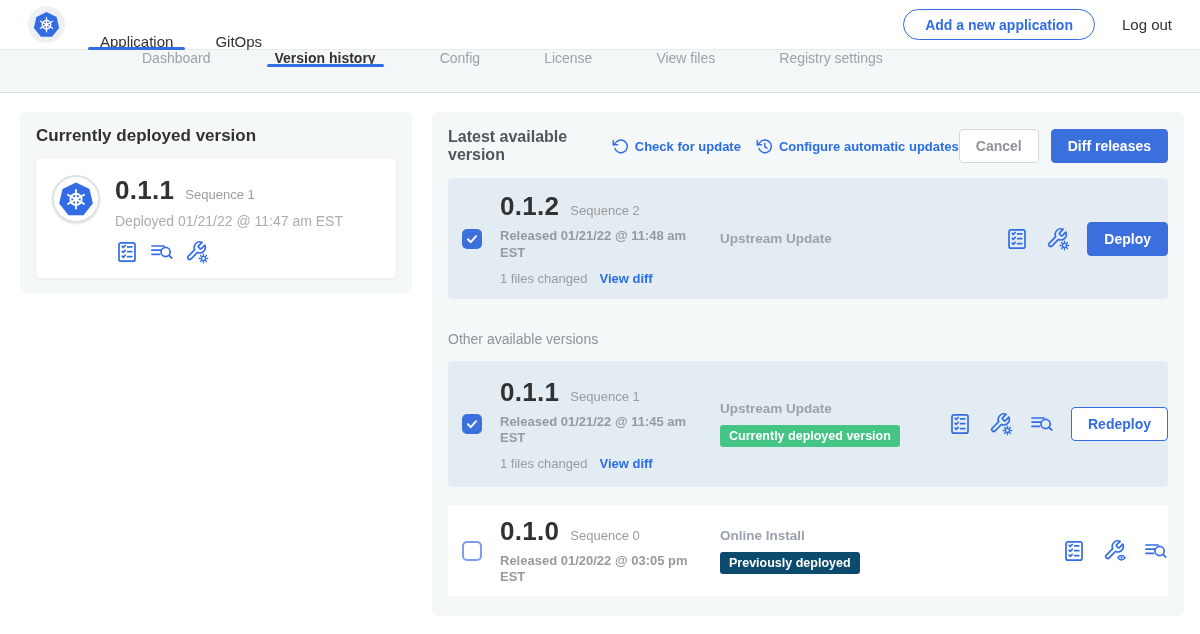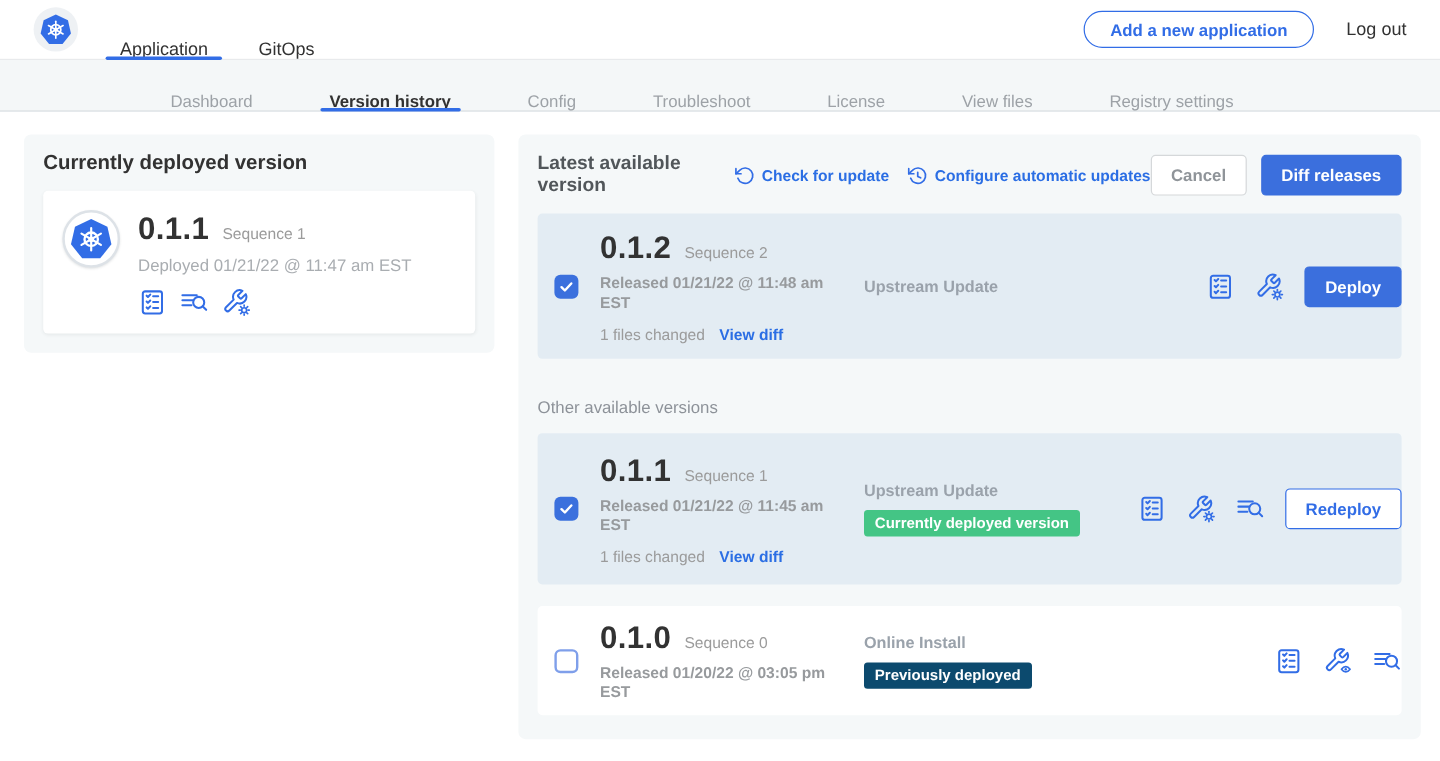--- a/index.html
+++ b/index.html
@@ -34,21 +34,21 @@
     margin-left: auto; height: 31px; padding: 0 21px;
     border: 1px solid #326de6; border-radius: 16px; background: #fff;
     color: #326de6; font-size: 14px; font-weight: 700;
     font-family: "Liberation Sans", sans-serif; cursor: pointer;
   }
   .logout { margin-left: 27px; font-size: 15px; color: #323232; cursor: pointer; }
 
   
   .subnav {
     height: 43px; background: #f4f7f8; border-bottom: 1px solid #d9dee1;
-    display: flex; align-items: flex-end; padding-left: 138px;
+    display: flex; align-items: flex-start; padding-left: 138px;
   }
   .subnav-tab {
     display: flex; align-items: center; margin-right: 56px; padding: 0 4px;
     font-size: 14px; color: #9da2a7; position: relative; cursor: pointer; white-space: nowrap;
   }
   .subnav-tab.active { color: #323232; font-weight: 700; }
   .subnav-tab.active::after {
     content: ""; position: absolute; left: -4px; right: -4px; bottom: -1px;
     height: 3px; background: #326de6; border-radius: 2px;
   }
@@ -245,23 +245,20 @@
   <div class="subnav-tab">
       <span>Dashboard</span>
     </div>
   <div class="subnav-tab active">
       <span>Version history</span>
     </div>
   <div class="subnav-tab">
       <span>Config</span>
     </div>
   <div class="subnav-tab">
-      <span>Troubleshoot</span>
-    </div>
-  <div class="subnav-tab">
       <span>License</span>
     </div>
   <div class="subnav-tab">
       <span>View files</span>
     </div>
   <div class="subnav-tab">
       <span>Registry settings</span>
     </div>
 </div>
 

